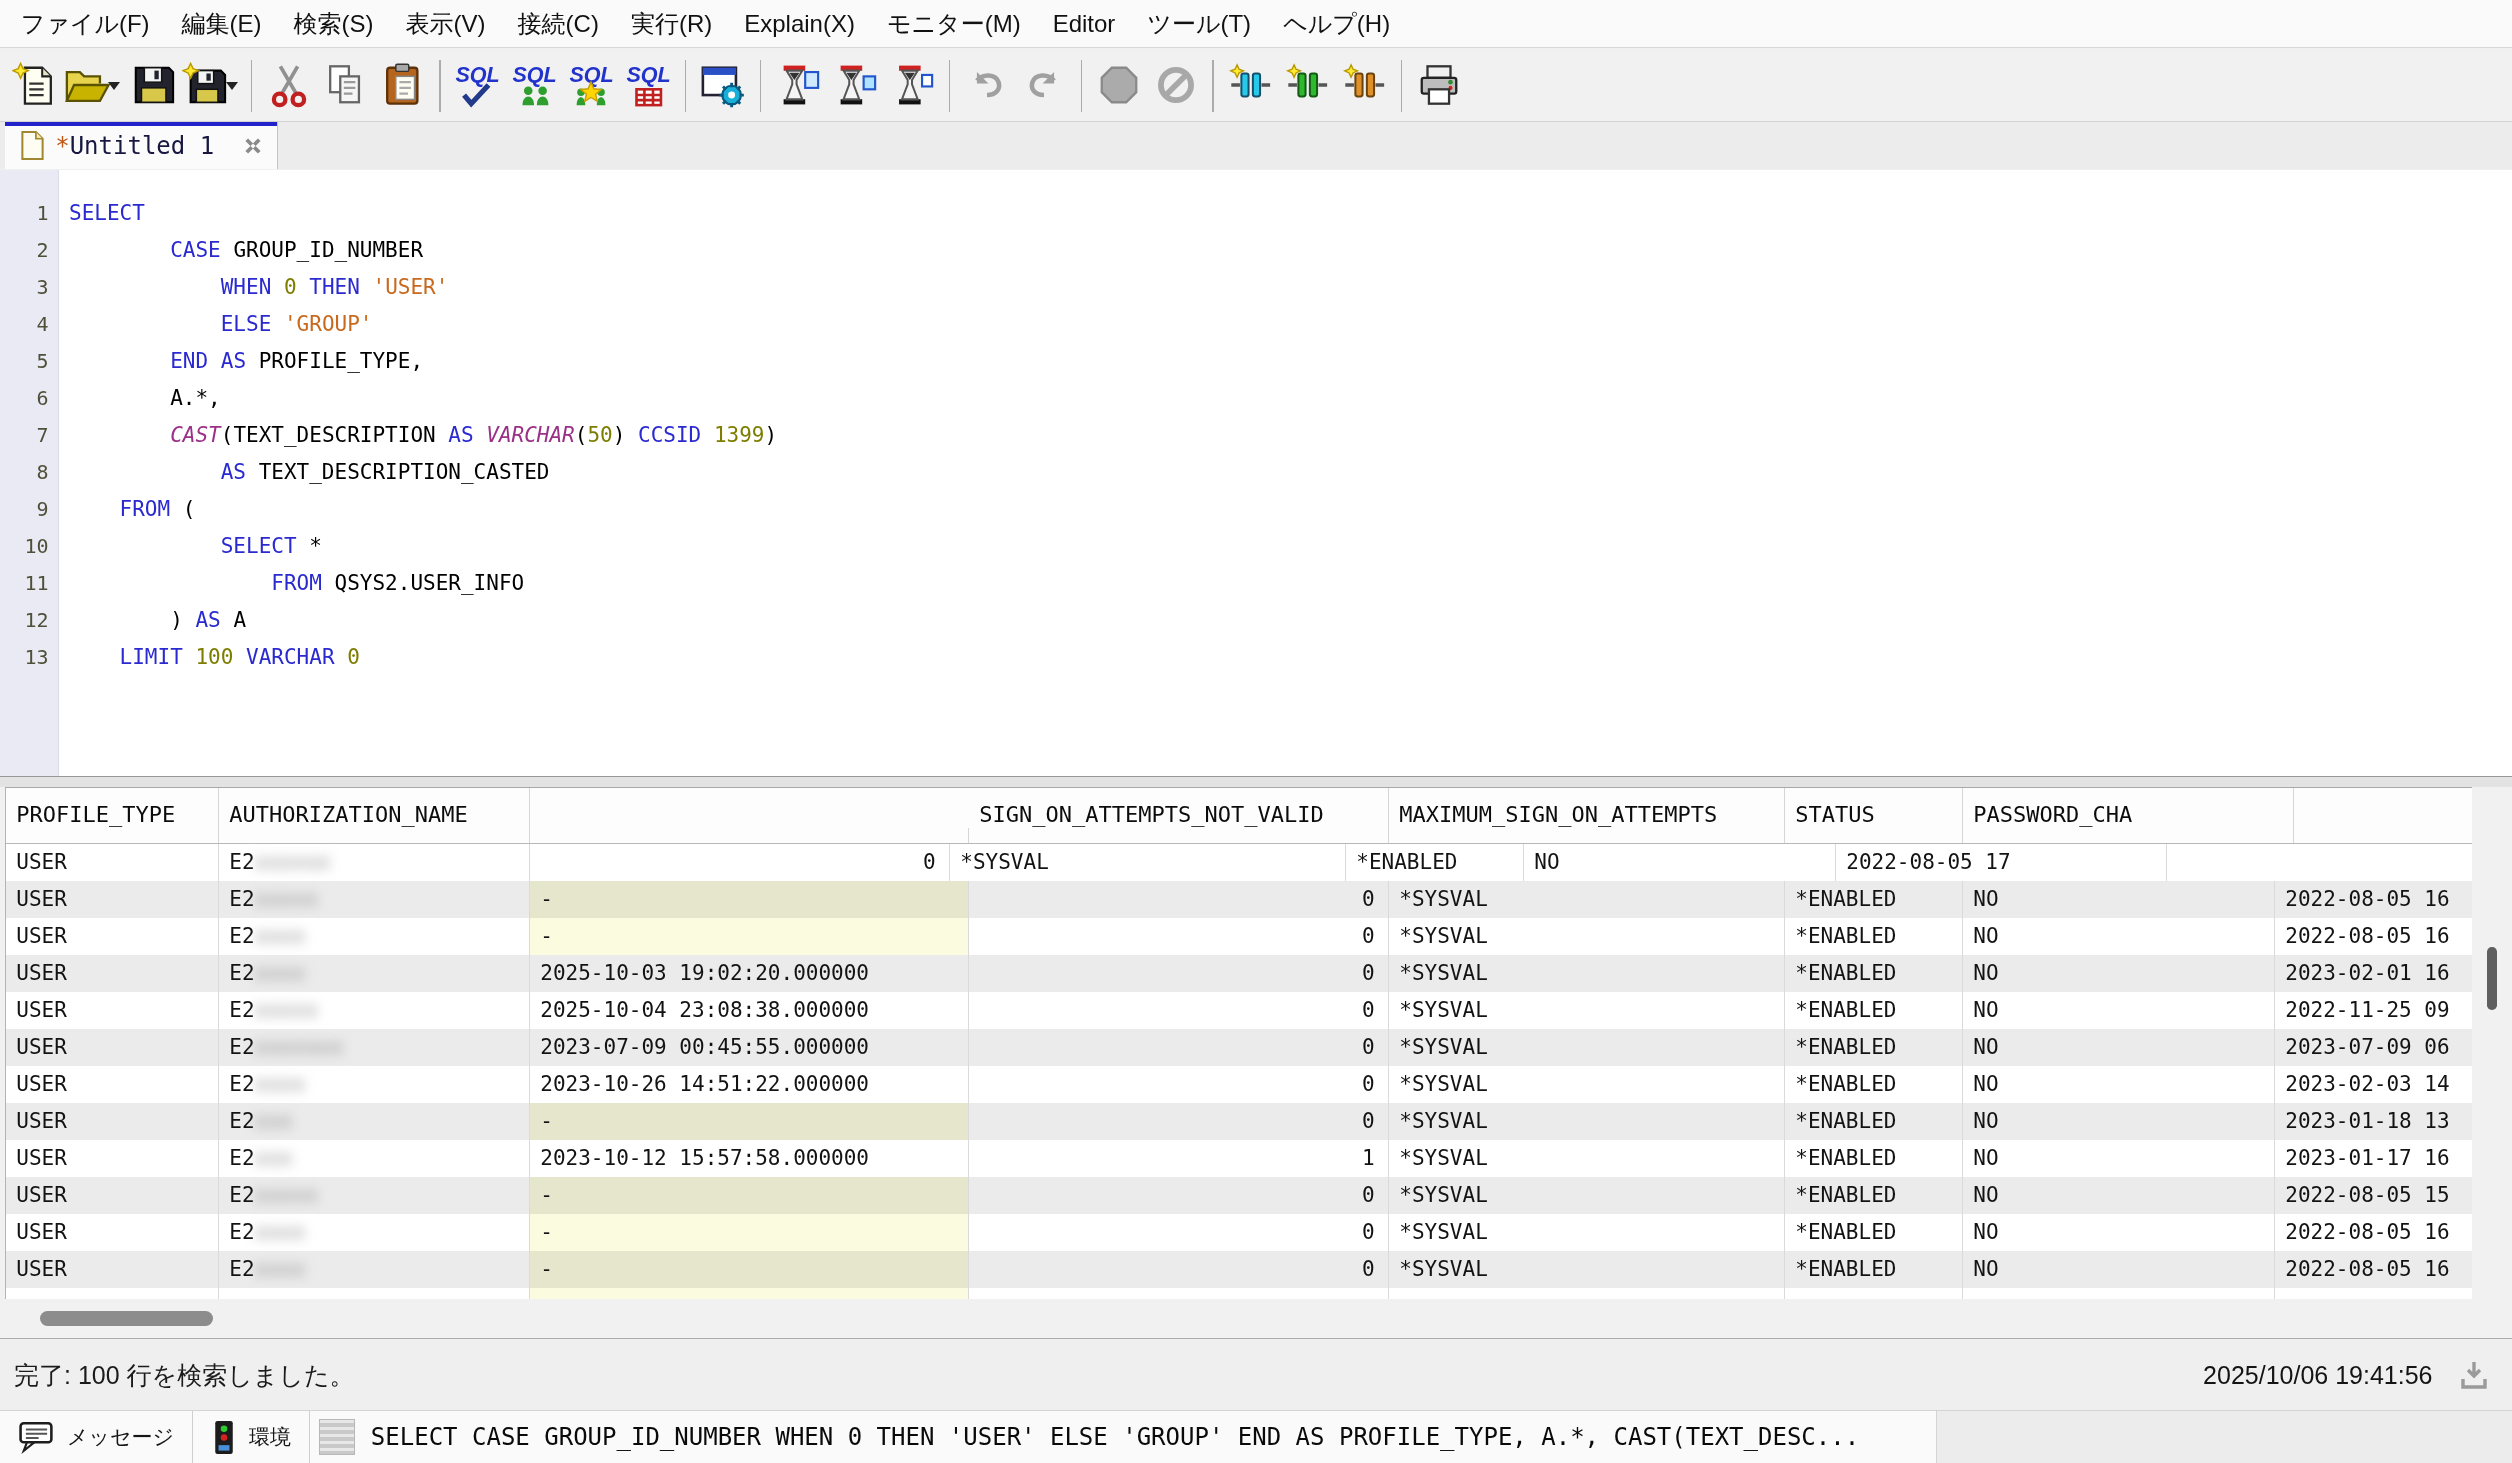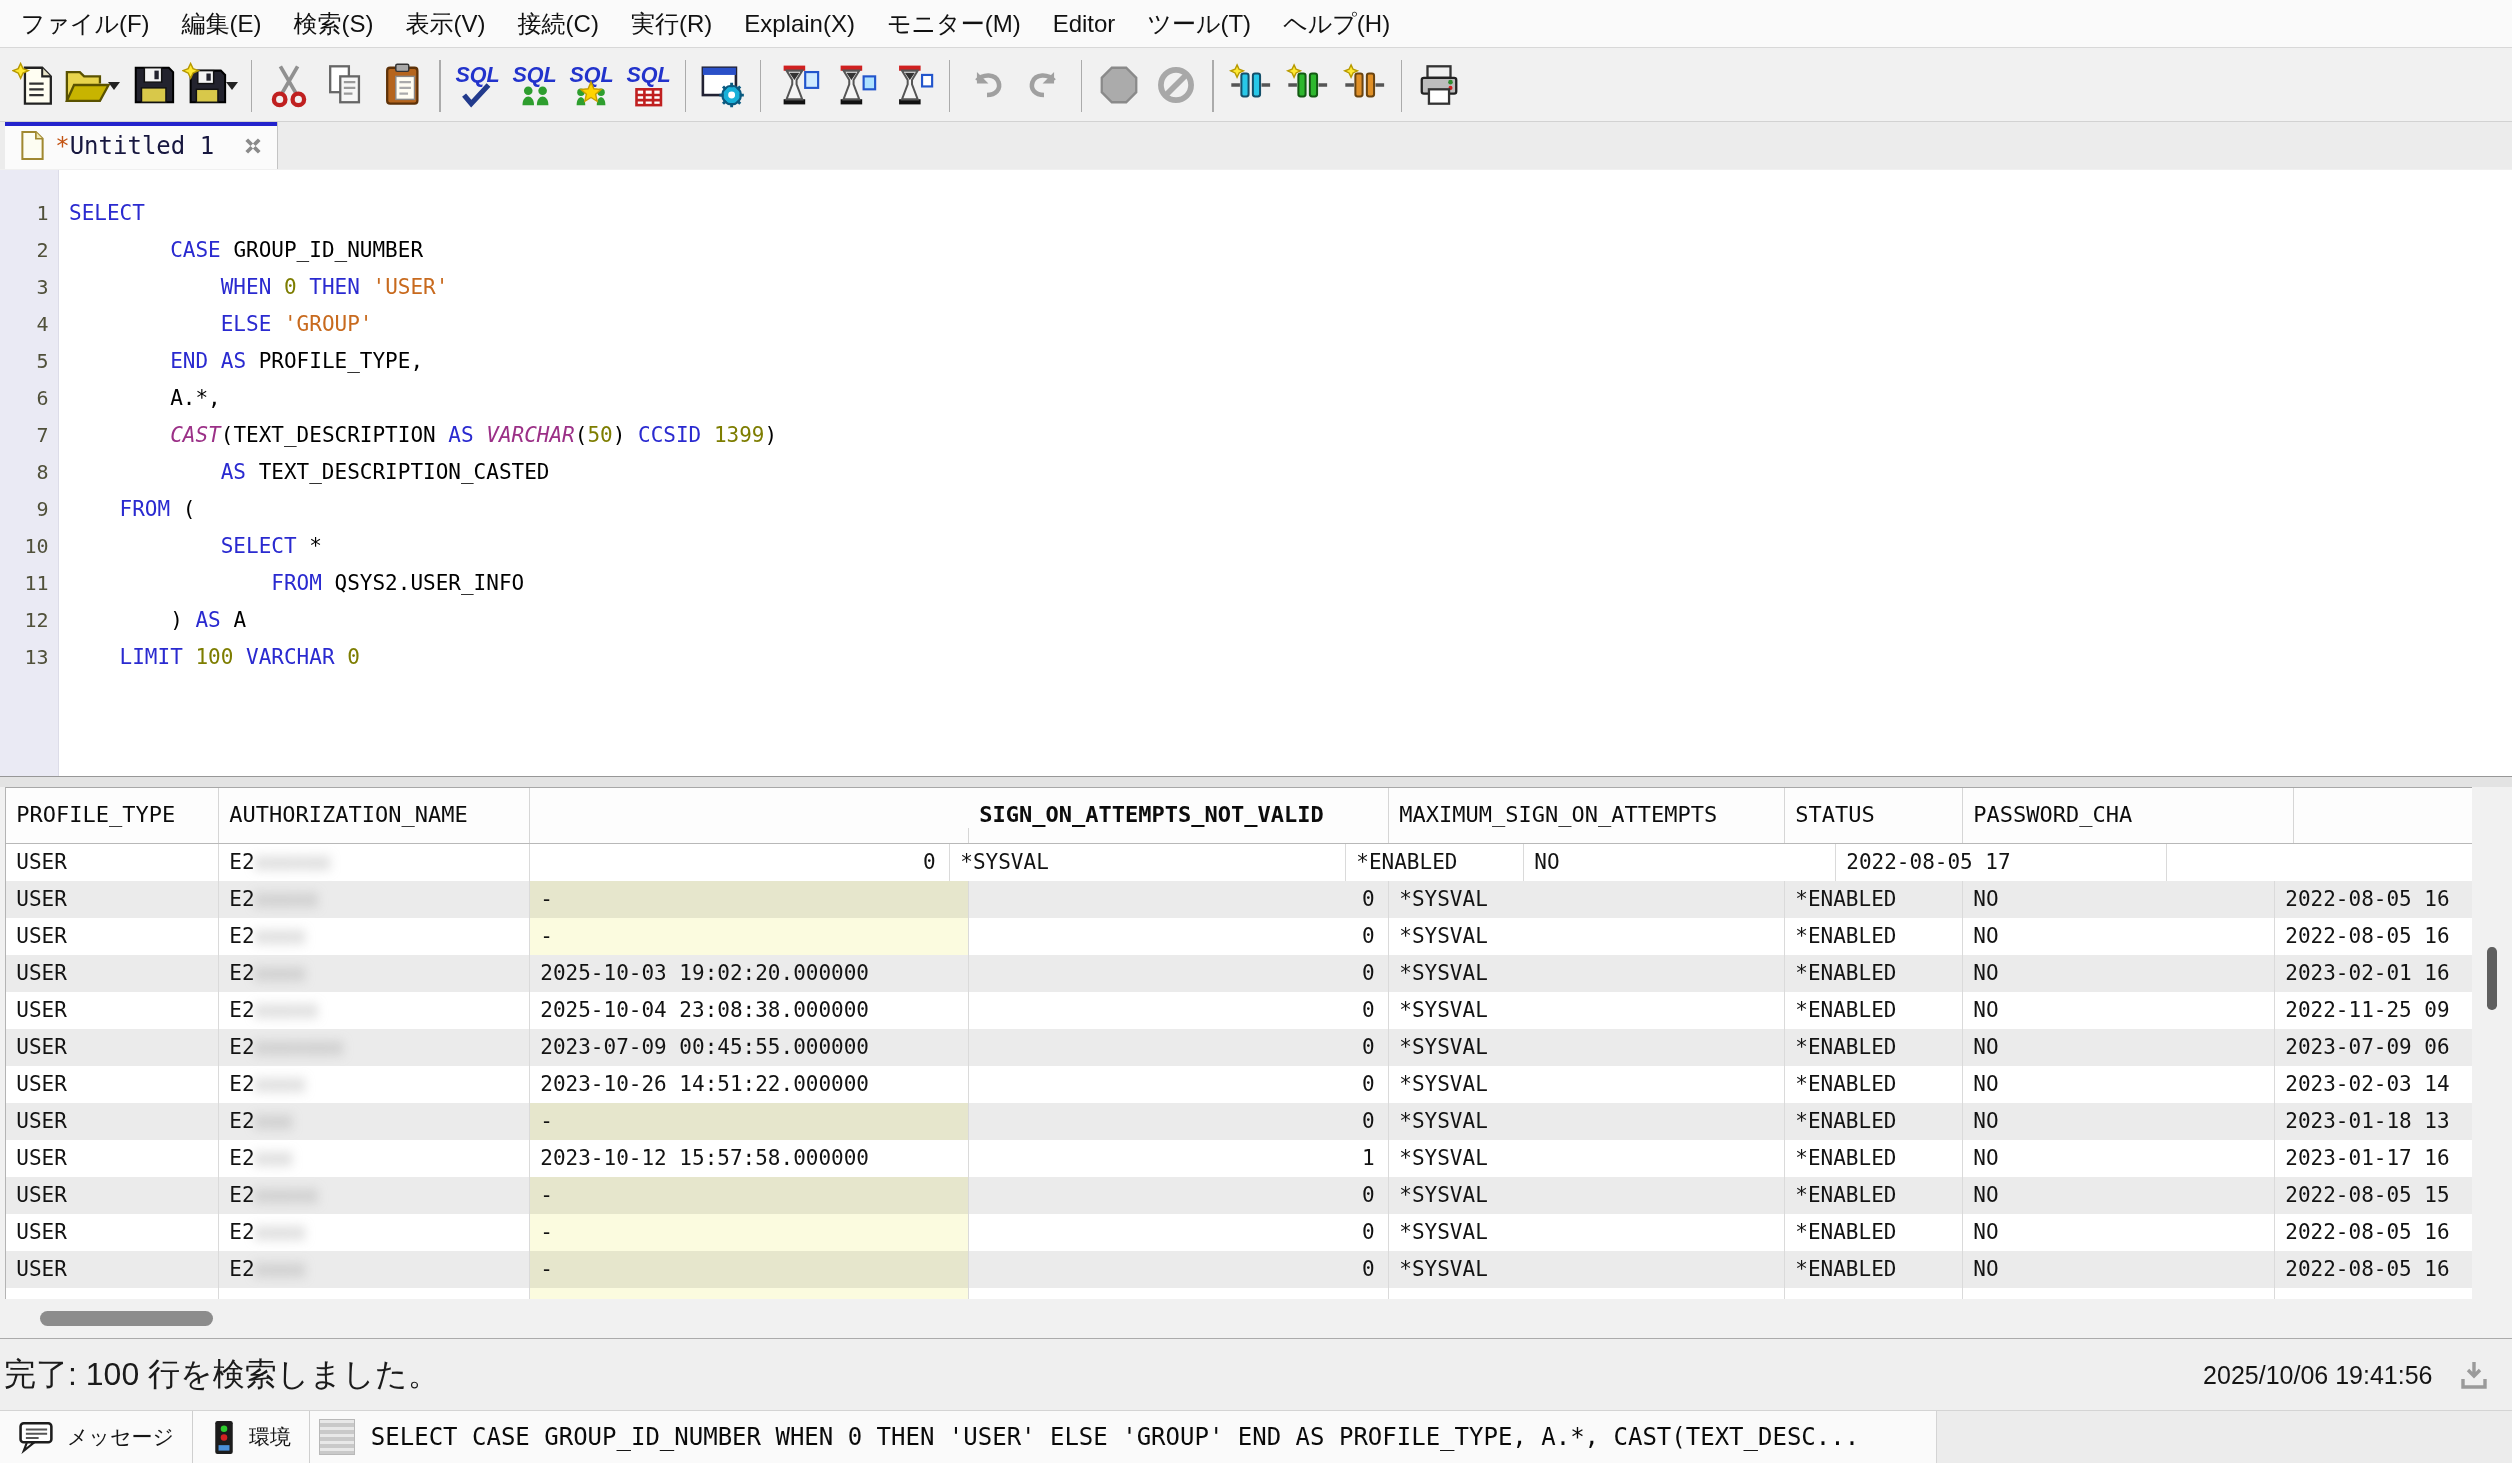--- a/index.html
+++ b/index.html
@@ -62,21 +62,21 @@
   .partial{height:15.4px;overflow:hidden;}
   .partial .gcell{color:transparent;}
   
   .vscroll{position:absolute;right:0;top:0;width:40px;height:551px;background:#f1f1f1;}
   .vthumb{position:absolute;left:15.4px;top:160px;width:9.5px;height:63px;background:#5f5f5f;border-radius:4.7px;}
   .hscroll{position:absolute;left:0;top:512px;width:2472px;height:40px;background:#f1f1f1;}
   .hthumb{position:absolute;left:40px;top:12px;width:173px;height:15.4px;background:#8c8c8c;border-radius:7.7px;}
   
   .statusbar{position:absolute;left:0;top:1338px;width:2512px;height:73px;background:#efefef;
     border-top:1.8px solid #ababab;box-sizing:border-box;display:flex;align-items:center;}
-  .status-msg{font-size:32px;color:#1b1b1b;margin-left:4px;white-space:nowrap;}
+  .status-msg{font-size:25px;color:#1b1b1b;margin-left:14px;white-space:nowrap;}
   .status-right{margin-left:auto;display:flex;align-items:center;gap:25px;margin-right:22.5px;}
   .status-time{font-size:25px;color:#141414;white-space:nowrap;}
   
   .bottombar{position:absolute;left:0;top:1410px;width:2512px;height:53px;background:#fafafa;
     border-top:1.2px solid #d4d4d4;box-sizing:border-box;display:flex;align-items:stretch;}
   .btab{display:flex;align-items:center;border-right:1.2px solid #cfcfcf;padding:0 18px;}
   .btab .blabel{font-size:21px;color:#161616;margin-left:12px;white-space:nowrap;}
   .sqlcell{display:flex;align-items:center;width:1626px;overflow:hidden;flex:none;}
   .stripebox{width:34px;height:34px;margin-left:9.5px;flex:none;border:0.6px solid #b8b8b8;
     background:repeating-linear-gradient(180deg,#e8e8e8 0 3.5px,#c9c9c9 3.5px 7px);}
@@ -338,21 +338,21 @@
 </div>
 
 <div class="splitter"></div>
 
 <div class="gridwrap">
   <div class="grid-viewport">
     <div class="ghead">
         <div class="hcell" style="width: 213px;">PROFILE_TYPE</div>
         <div class="hcell" style="width: 311px;">AUTHORIZATION_NAME</div>
         <div class="hcell" style="width: 439px; margin-top: 40px;">PREVIOUS_SIGNON</div>
-        <div class="hcell" style="width: 420px; font-weight: bold;">SIGN_ON_ATTEMPTS_NOT_VALID</div>
+        <div class="hcell" style="width: 420px;">SIGN_ON_ATTEMPTS_NOT_VALID</div>
         <div class="hcell" style="width: 396px;">MAXIMUM_SIGN_ON_ATTEMPTS</div>
         <div class="hcell" style="width: 178px;">STATUS</div>
         <div class="hcell" style="width: 331px;">PASSWORD_CHA</div>
       </div>
     <div id="grid-body">
         <div class="grow">
           <div class="gcell" style="width: 213px;">USER</div>
           <div class="gcell" style="width: 311px;"><span>E2</span><span class="redact">xxxxxx</span></div>
           <div class="gcell num" style="width: 420px;">0</div>
           <div class="gcell" style="width: 396px;">*SYSVAL</div>

